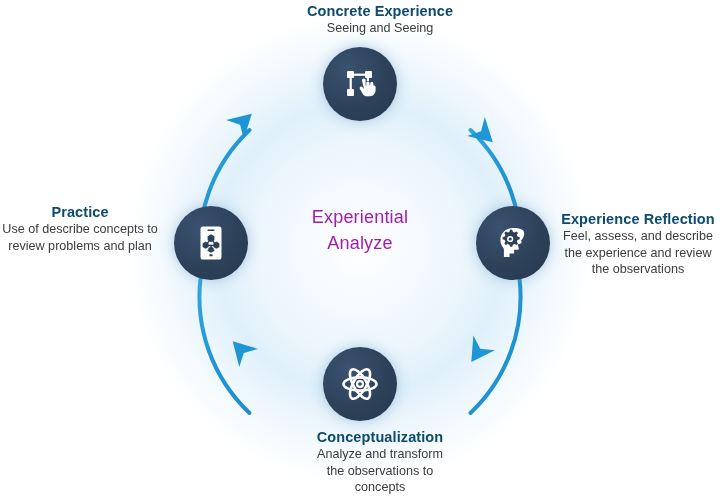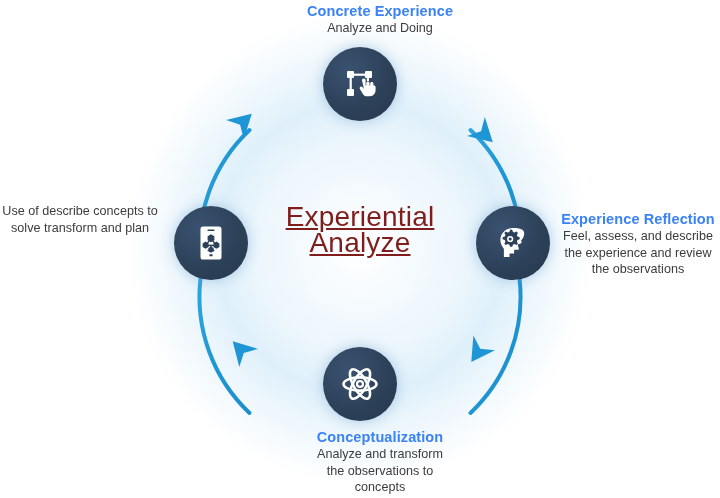--- a/index.html
+++ b/index.html
@@ -43,25 +43,24 @@
     height: 498px;
   }
 
   
   .center-label {
     position: absolute;
     left: 280px;
     top: 204px;
     width: 160px;
     text-align: center;
-    color: #7f1d1d;
-    font-size: 28px;
+    color: #a21caf;
+    font-size: 18px;
     line-height: 26px;
     letter-spacing: 0.2px;
-    text-decoration: underline;
   }
 
   
   .node {
     position: absolute;
     width: 74px;
     height: 74px;
     border-radius: 50%;
     background: radial-gradient(circle at 34% 30%, #3a5270 0%, #2d4159 55%, #24374d 100%);
     box-shadow: 0 0 14px rgba(90,150,200,0.45);
@@ -72,21 +71,21 @@
   .node svg { display: block; }
 
   .node-top    { left: 323px; top: 47px; }
   .node-right  { left: 476px; top: 206px; }
   .node-bottom { left: 323px; top: 347px; }
   .node-left   { left: 174px; top: 206px; }
 
   
   .block { position: absolute; }
   .block .title {
-    color: #3b82f6;
+    color: #0c4a6e;
     font-size: 14.5px;
     font-weight: bold;
     line-height: 18px;
     letter-spacing: 0.1px;
   }
   .block .sub {
     color: #3c3c3c;
     font-size: 12.6px;
     line-height: 16.5px;
   }
@@ -232,35 +231,36 @@
           <polygon points="14.6,18.6 17.6,20.4 17.6,24.0 14.6,25.8 11.6,24.0 11.6,20.4"></polygon>
           <polygon points="25.4,18.6 28.4,20.4 28.4,24.0 25.4,25.8 22.4,24.0 22.4,20.4"></polygon>
           <polygon points="20,23.6 22.6,25.1 22.6,28.2 20,29.7 17.4,28.2 17.4,25.1"></polygon>
         </g>
       </svg>
     </span>
   </div>
 
   <div class="block block-top">
     <div class="title">Concrete Experience</div>
-    <div class="sub">Analyze and Doing</div>
+    <div class="sub">Seeing and Seeing</div>
   </div>
 
   <div class="block block-bottom">
     <div class="title">Conceptualization</div>
     <div class="sub">Analyze and transform</div>
     <div class="sub">the observations to</div>
     <div class="sub">concepts</div>
   </div>
 
   <div class="block block-right">
     <div class="title">Experience Reflection</div>
     <div class="sub">Feel, assess, and describe</div>
     <div class="sub">the experience and review</div>
     <div class="sub">the observations</div>
   </div>
 
   <div class="block block-left">
+    <div class="title">Practice</div>
     <div class="sub">Use of describe concepts to</div>
-    <div class="sub">solve transform and plan</div>
+    <div class="sub">review problems and plan</div>
   </div>
 
 </div>
 
 </body></html>

